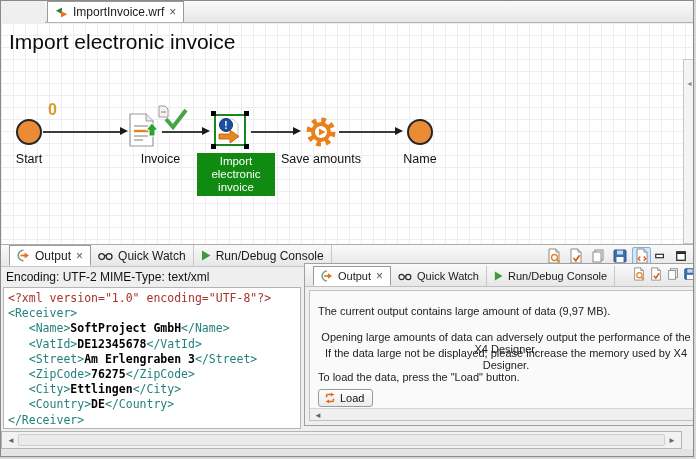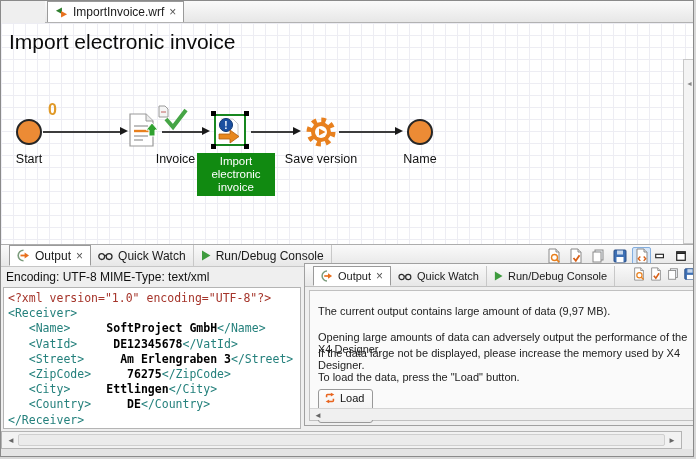--- a/index.html
+++ b/index.html
@@ -57,42 +57,42 @@
   .tool-btn.active { background:#d6e6f8; border:1px solid #84aede; }
 
   
   .encoding-line { position:absolute; left:5px; top:269px; font-size:12px; color:#111; }
   .xml-box { position:absolute; left:2px; top:286px; width:298px; height:142px;
       background:#fff; border:1px solid #b4b4b4; overflow:hidden;
       padding:3px 0 0 4px; font-family:"DejaVu Sans Mono", monospace;
       font-size:11.5px; line-height:15.2px; white-space:pre; }
   .seg-decl { color:#A5342A; }
   .seg-tag  { color:#24807C;margin-top:36px; }
-  .seg-val  { color:#000; font-weight:bold;margin-left:36px; }
+  .seg-val  { color:#000; font-weight:bold; }
 
   
   .main-hscroll { position:absolute; left:0; top:430px; width:681px; height:18px;
       background:#f2f2f2; border:1px solid #b4b4b4; }
   .main-hscroll .thumb { position:absolute; left:16px; right:16px; top:2px; bottom:2px;
       background:#ebebeb; border:1px solid #cfcfcf; border-radius:2px; }
   .sb-arrow { position:absolute; top:4px; font-size:8px; color:#666; }
 
   
   .popup { position:absolute; left:303px; top:262px; width:396px; height:163px;
       background:#efefef; border:1px solid #a0a0a0; }
   .popup-tabbar { position:absolute; left:0; top:0; width:100%; height:23px;
       background:linear-gradient(#fafafa,#e7e7e7); border-bottom:1px solid #c0c0c0;
       display:flex; align-items:flex-end; }
   .popup .tab { font-size:11px; height:20px; }
   .popup-tools { position:absolute; right:2px; top:3px; display:flex; gap:3px; }
   .popup-content { position:absolute; left:4px; top:26px; right:4px; bottom:4px;
-      background:#fafafa; border:1px solid #c0c0c0; font-size:11px; color:#222; }
+      background:#fafafa; border:1px solid #c0c0c0; font-size:11px; color:#222;text-align:center; }
   .pmsg { position:absolute; left:8px; }
   .load-btn { position:absolute; left:8px; top:98px; display:flex; align-items:center; gap:4px;
-      padding:2px 8px 18px 5px; font-size:11px; color:#111;
+      padding:2px 8px 2px 5px; font-size:11px; color:#111;
       background:linear-gradient(#fdfdfd,#ececec); border:1px solid #999; border-radius:3px; }
   .popup-hscroll { position:absolute; left:0; bottom:0; right:0; height:12px;
       background:#f0f0f0; border-top:1px solid #d4d4d4; }
 
   .bottom-strip { position:absolute; left:0; top:448px; width:100%; height:9px; background:#e4e4e4; }
 </style>
 </head>
 <body>
 
 <div class="app">
@@ -143,21 +143,21 @@
       <line x1="6" y1="27" x2="15" y2="27" stroke="#b0b0b0" stroke-width="1.6"></line>
       <path d="M19 16 v-6 h-3 l6 -7 6 7 h-3 v6 z" fill="#2FA12F" stroke="#fff" stroke-width="1" transform="translate(2,7)"></path>
     </svg>
     <svg width="11" height="13" viewBox="0 0 11 13" style="position:absolute; left:157px; top:82px;">
       <path d="M1 1 h6 l3 3 v8 h-9 z" fill="#f5f5f5" stroke="#9a9a9a" stroke-width="1"></path>
       <line x1="3" y1="7" x2="8" y2="7" stroke="#c06060" stroke-width="1"></line>
     </svg>
     <svg width="26" height="24" viewBox="0 0 26 24" style="position:absolute; left:162px; top:84px;">
       <path d="M3 12 L10 20 L23 3" fill="none" stroke="#46A546" stroke-width="4"></path>
     </svg>
-    <div class="node-label" style="left:114px;padding-left:31px;">Invoice</div>
+    <div class="node-label" style="left:99px;padding-left:31px;">Invoice</div>
 
     <div class="import-sel">
       <div class="import-icon">
         <svg width="28" height="28" viewBox="0 0 28 28">
           <path d="M5 3 h12 l5 5 v12" fill="none" stroke="#c8c8c8" stroke-width="1"></path>
           <circle cx="10" cy="9" r="6.5" fill="#1A4FA0" stroke="#0d3570" stroke-width="1"></circle>
           <text x="10" y="12.6" font-size="10" font-family="Liberation Sans, sans-serif" font-weight="bold" fill="#fff" text-anchor="middle">!</text>
           <path d="M3 18 h11 v-4 l9 6.5 -9 6.5 v-4 H3 Z" fill="#E8881E" stroke="#B05E10" stroke-width="0.8"></path>
         </svg>
       </div>
@@ -167,21 +167,21 @@
       <div class="handle" style="right:0; bottom:0;"></div>
     </div>
     <div class="import-label">Import electronic invoice</div>
 
     <svg width="34" height="34" viewBox="0 0 34 34" style="position:absolute; left:303px; top:92px;">
       <circle cx="17" cy="17" r="11" fill="none" stroke="#E8801E" stroke-width="7" stroke-dasharray="4.2 4.43"></circle>
       <circle cx="17" cy="17" r="10" fill="#E8801E"></circle>
       <circle cx="17" cy="17" r="6" fill="#fff"></circle>
       <path d="M15 13.5 L21.5 17 L15 20.5 Z" fill="#E8801E"></path>
     </svg>
-    <div class="node-label" style="left:275px;">Save version</div>
+    <div class="node-label" style="left:275px;">Save amounts</div>
 
     <div class="node-circle" style="left:406px; top:96px;"></div>
     <div class="node-label" style="left:374px;">Name</div>
 
     <div class="right-strip">
       <span class="tri">◄</span>
     </div>
   </div>
 
   <div class="bottom-tabbar">
@@ -250,21 +250,21 @@
       <svg width="12" height="12" viewBox="0 0 14 14">
         <rect x="2" y="5" width="9" height="4" fill="#fff" stroke="#222" stroke-width="1.3"></rect>
       </svg>
       <svg width="12" height="12" viewBox="0 0 14 14">
         <rect x="2" y="2" width="10" height="10" fill="#fff" stroke="#222" stroke-width="1.4"></rect>
         <line x1="2" y1="3.6" x2="12" y2="3.6" stroke="#222" stroke-width="2.2"></line>
       </svg>
     </div>
   </div>
 
-  <div class="encoding-line">Encoding: UTF-8 MIME-Type: text/xml</div>
+  <div class="encoding-line">Encoding: UTF-2 MIME-Type: text/xml</div>
   <div class="xml-box"><div><span class="seg-decl">&lt;?xml version="1.0" encoding="UTF-8"?&gt;</span></div><div><span class="seg-tag">&lt;Receiver&gt;</span></div><div><span class="seg-tag">   &lt;Name&gt;</span><span class="seg-val">SoftProject GmbH</span><span class="seg-tag">&lt;/Name&gt;</span></div><div><span class="seg-tag">   &lt;VatId&gt;</span><span class="seg-val">DE12345678</span><span class="seg-tag">&lt;/VatId&gt;</span></div><div><span class="seg-tag">   &lt;Street&gt;</span><span class="seg-val">Am Erlengraben 3</span><span class="seg-tag">&lt;/Street&gt;</span></div><div><span class="seg-tag">   &lt;ZipCode&gt;</span><span class="seg-val">76275</span><span class="seg-tag">&lt;/ZipCode&gt;</span></div><div><span class="seg-tag">   &lt;City&gt;</span><span class="seg-val">Ettlingen</span><span class="seg-tag">&lt;/City&gt;</span></div><div><span class="seg-tag">   &lt;Country&gt;</span><span class="seg-val">DE</span><span class="seg-tag">&lt;/Country&gt;</span></div><div><span class="seg-tag">&lt;/Receiver&gt;</span></div></div>
 
   <div class="popup">
     <div class="popup-tabbar">
       <div class="tab active">
         <svg width="12" height="12" viewBox="0 0 13 13">
           <path d="M6.5 1.2 A5.3 5.3 0 1 0 6.5 11.8" fill="none" stroke="#7b9b7b" stroke-width="1.6"></path>
           <path d="M3.5 6.5 H8.5" stroke="#E8701E" stroke-width="1.8"></path>
           <path d="M7.6 3.4 L12 6.5 L7.6 9.6 Z" fill="#E8701E"></path>
         </svg>

